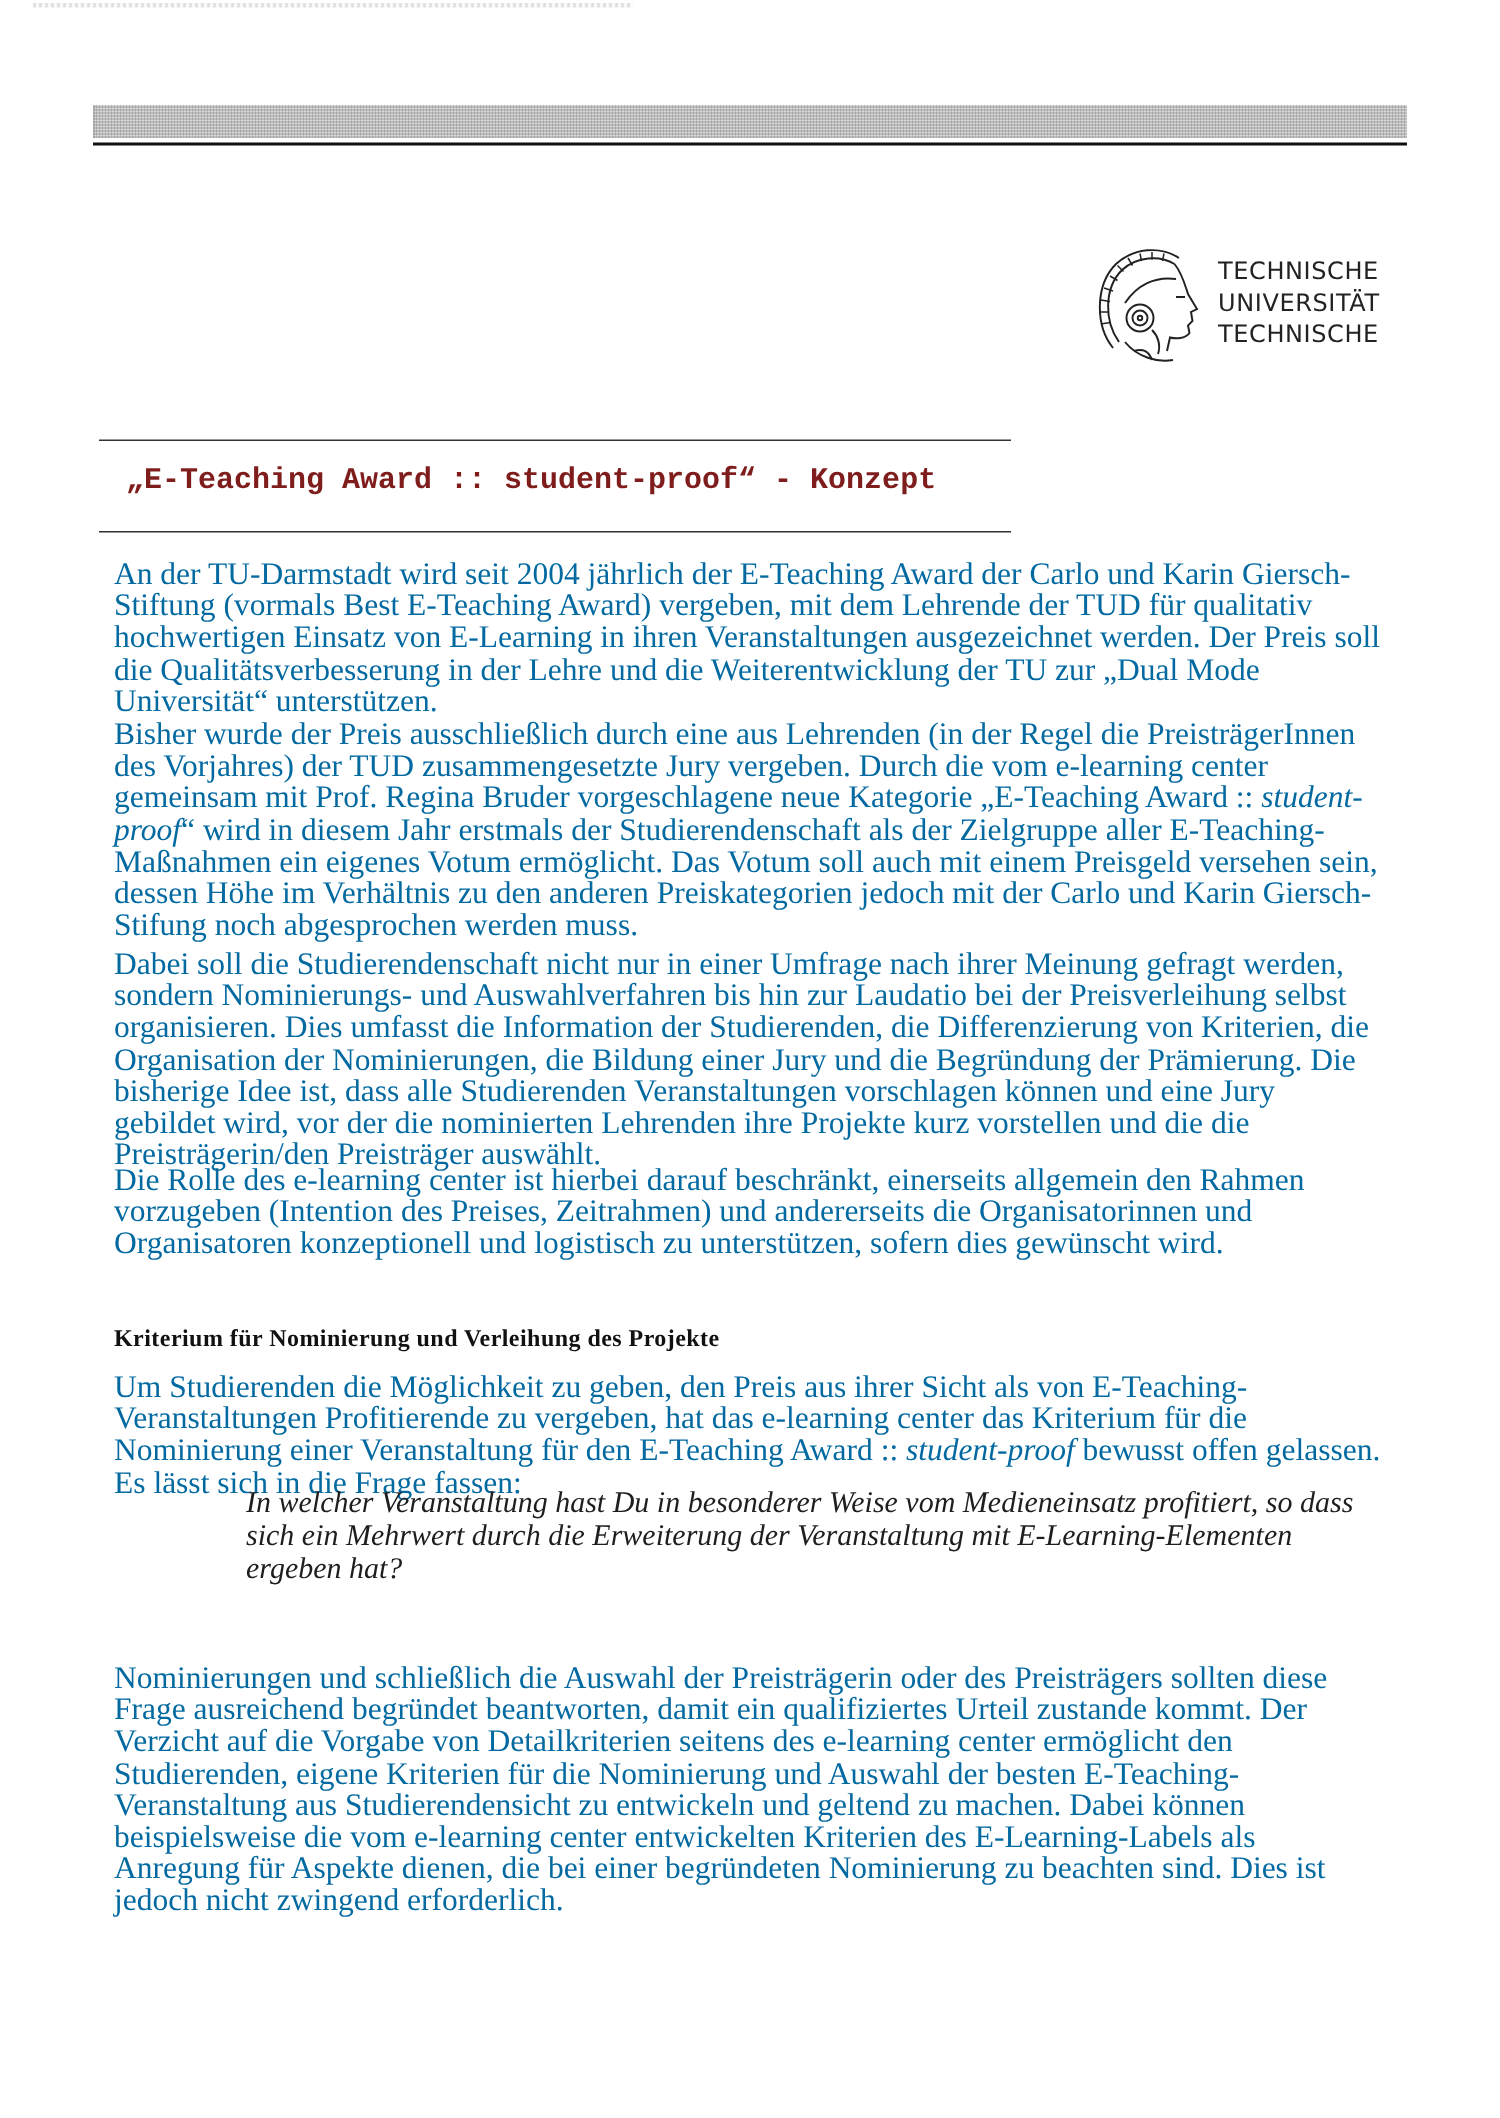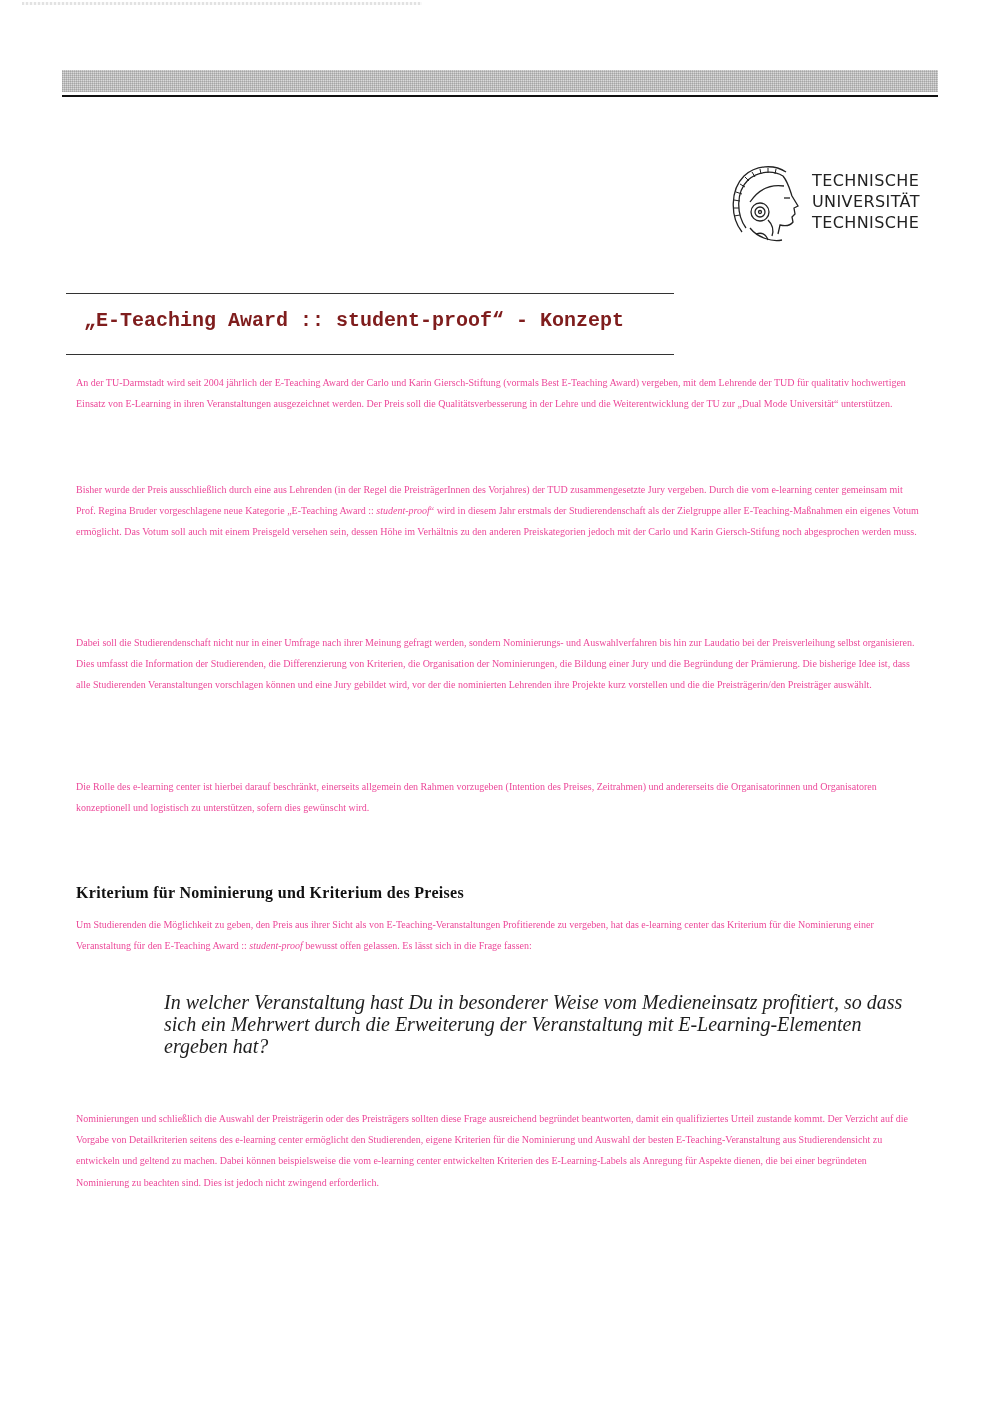--- a/index.html
+++ b/index.html
@@ -35,21 +35,21 @@
     .title-rule {
       position: absolute; left: 66px; width: 608px; height: 1px; background: #333;
     }
     .title {
       position: absolute; left: 84px; top: 309px;
       font-family: "Liberation Mono", "DejaVu Sans Mono", monospace;
       font-weight: bold; font-size: 20px; color: #7f1d1d; white-space: nowrap;
     }
     .body-text {
       position: absolute; left: 76px; width: 845px;
-      font-size: 10px; line-height: 21.2px; color: #ec4899;
+      font-size: 21px; line-height: 21.2px; color: #0369a1;
     }
     .body-text p { margin: 0; }
     .subhead {
       position: absolute; left: 76px; top: 884px;
       font-weight: bold; font-size: 16px; letter-spacing: 0.3px; color: #111;
     }
     .quote {
       position: absolute; left: 164px; top: 991px; width: 740px;
       font-style: italic; font-size: 20px; line-height: 22px; color: #1e1e1e;
     }
@@ -108,21 +108,21 @@
 </div>
 
 <div class="body-text" style="top:632px">
   <p>Dabei soll die Studierendenschaft nicht nur in einer Umfrage nach ihrer Meinung gefragt werden, sondern Nominierungs- und Auswahlverfahren bis hin zur Laudatio bei der Preisverleihung selbst organisieren. Dies umfasst die Information der Studierenden, die Differenzierung von Kriterien, die Organisation der Nominierungen, die Bildung einer Jury und die Begründung der Prämierung. Die bisherige Idee ist, dass alle Studierenden Veranstaltungen vorschlagen können und eine Jury gebildet wird, vor der die nominierten Lehrenden ihre Projekte kurz vorstellen und die die Preisträgerin/den Preisträger auswählt.</p>
 </div>
 
 <div class="body-text" style="top:776px">
   <p>Die Rolle des e-learning center ist hierbei darauf beschränkt, einerseits allgemein den Rahmen vorzugeben (Intention des Preises, Zeitrahmen) und andererseits die Organisatorinnen und Organisatoren konzeptionell und logistisch zu unterstützen, sofern dies gewünscht wird.</p>
 </div>
 
-<div class="subhead">Kriterium für Nominierung und Kriterium des Preises</div>
+<div class="subhead">Kriterium für Nominierung und Verleihung des Projekte</div>
 
 <div class="body-text" style="top:914px">
   <p><span>Um Studierenden die Möglichkeit zu geben, den Preis aus ihrer Sicht als von E-Teaching-Veranstaltungen Profitierende zu vergeben, hat das e-learning center das Kriterium für die Nominierung einer Veranstaltung für den E-Teaching Award :: </span><i>student-proof</i><span> bewusst offen gelassen. Es lässt sich in die Frage fassen:</span></p>
 </div>
 
 <div class="quote">In welcher Veranstaltung hast Du in besonderer Weise vom Medieneinsatz profitiert, so dass sich ein Mehrwert durch die Erweiterung der Veranstaltung mit E-Learning-Elementen ergeben hat?</div>
 
 <div class="body-text" style="top:1108px">
   <p>Nominierungen und schließlich die Auswahl der Preisträgerin oder des Preisträgers sollten diese Frage ausreichend begründet beantworten, damit ein qualifiziertes Urteil zustande kommt. Der Verzicht auf die Vorgabe von Detailkriterien seitens des e-learning center ermöglicht den Studierenden, eigene Kriterien für die Nominierung und Auswahl der besten E-Teaching-Veranstaltung aus Studierendensicht zu entwickeln und geltend zu machen. Dabei können beispielsweise die vom e-learning center entwickelten Kriterien des E-Learning-Labels als Anregung für Aspekte dienen, die bei einer begründeten Nominierung zu beachten sind. Dies ist jedoch nicht zwingend erforderlich.</p>
 </div>

